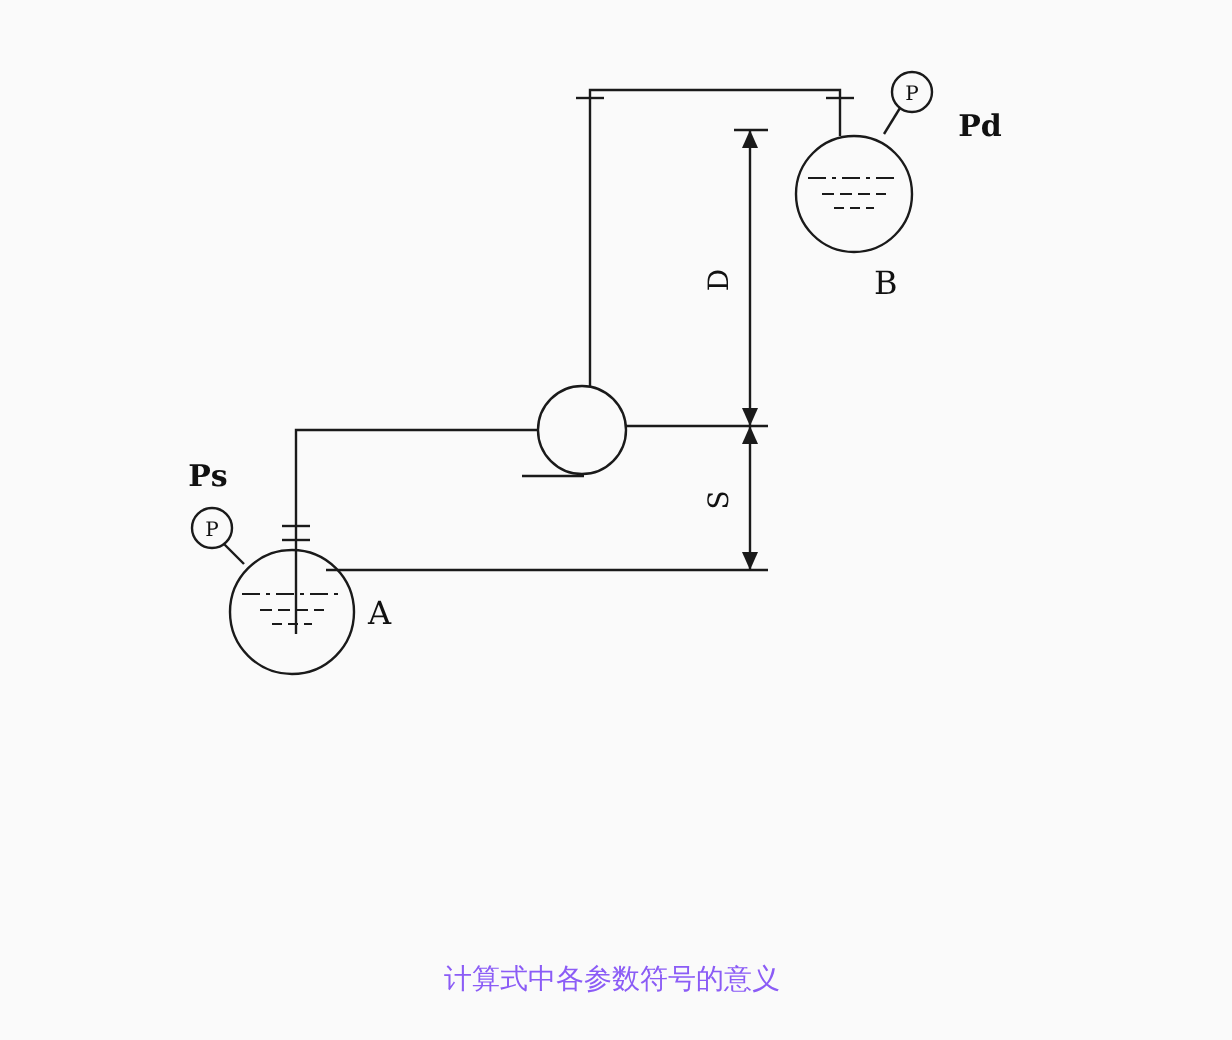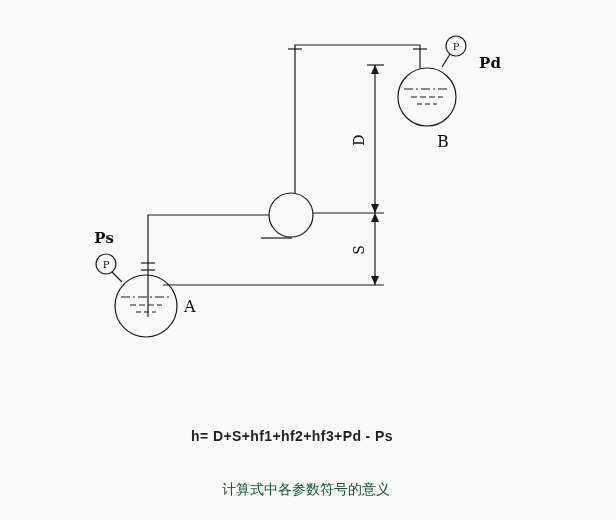--- a/index.html
+++ b/index.html
@@ -50,21 +50,21 @@
     letter-spacing: 0.4px;
     font-family: "Liberation Sans", sans-serif;
   }
   .caption {
     position: absolute;
     top: 481px;
     left: 0;
     width: 612px;
     text-align: center;
     font-size: 14px;
-    color: #14532d;
+    color: #8b5cf6;
     font-family: "Liberation Sans", sans-serif;
   }
 </style>
 </head>
 <body>
 
 <div class="stage">
 
   <svg width="616" height="415" viewBox="0 0 616 415">
 
@@ -124,16 +124,15 @@
       <polygon class="arrow" points="375,65 371,74 379,74"></polygon>
       <polygon class="arrow" points="375,213 371,204 379,204"></polygon>
       <polygon class="arrow" points="375,213 371,222 379,222"></polygon>
       <polygon class="arrow" points="375,285 371,276 379,276"></polygon>
       <text class="lbl" x="364" y="140" font-size="14" text-anchor="middle" transform="rotate(-90 364 140)">D</text>
       <text class="lbl" x="364" y="250" font-size="14" text-anchor="middle" transform="rotate(-90 364 250)">S</text>
     </g>
 
   </svg>
 
-  <div class="formula">h= D+S+hf1+hf2+hf3+Pd - Ps</div>
   <div class="caption">计算式中各参数符号的意义</div>
 
 </div>
 
 </body></html>

